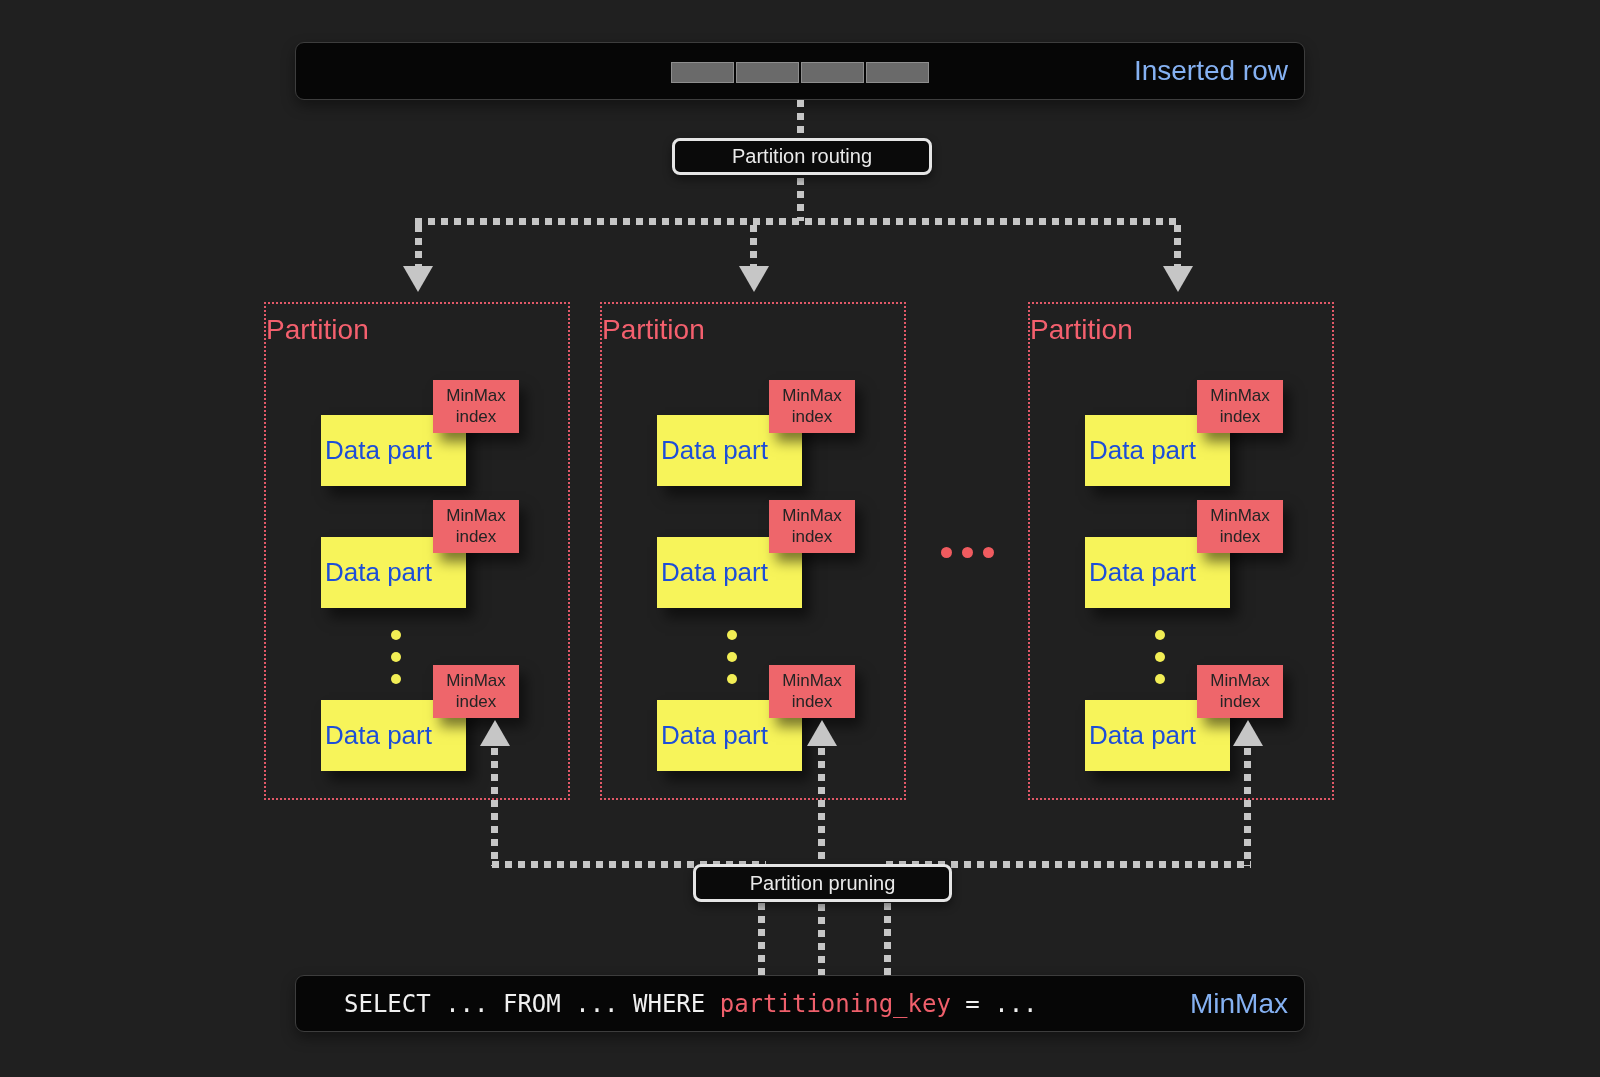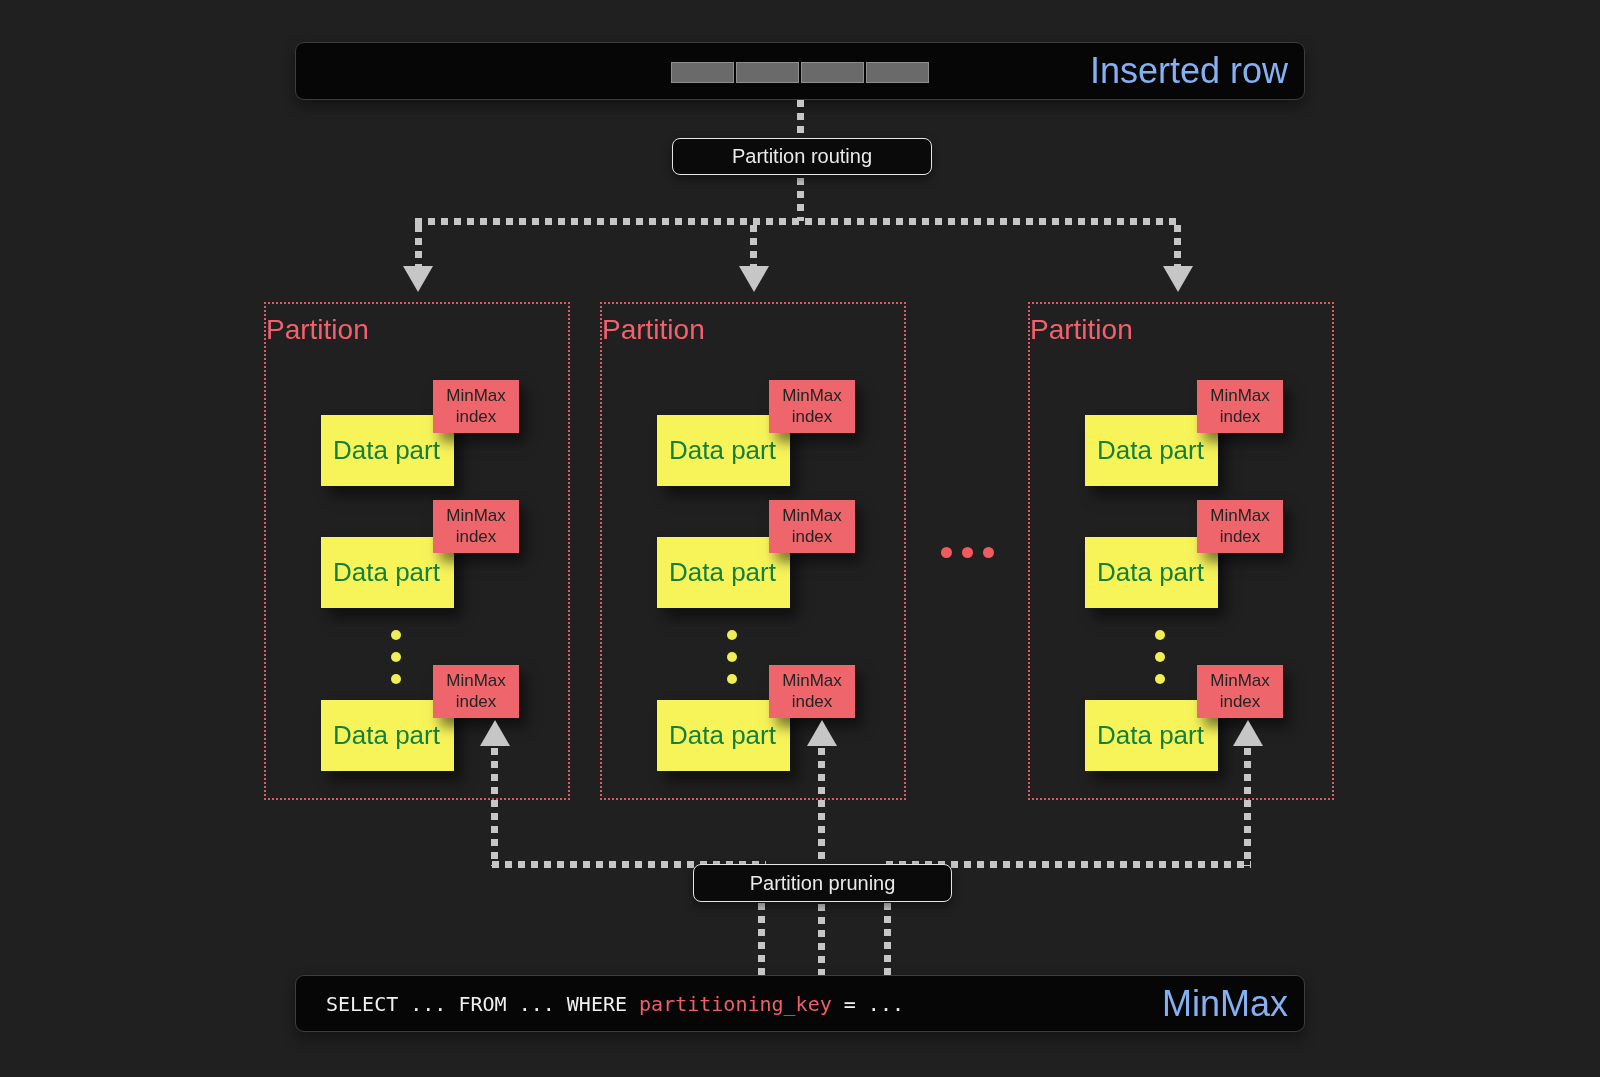--- a/index.html
+++ b/index.html
@@ -5,32 +5,32 @@
   html,body{margin:0;padding:0;background:#202020;}
   #stage{position:relative;width:1600px;height:1077px;background:#202020;overflow:hidden;
          font-family:"Liberation Sans",sans-serif;}
 
   
   .bar{position:absolute;left:295px;width:1010px;background:#060606;border:1px solid #3d3d3d;
        border-radius:9px;box-sizing:border-box;box-shadow:0 6px 14px rgba(0,0,0,.4);}
   #inserted-bar{top:42px;height:58px;}
   #query-bar{top:975px;height:57px;display:flex;align-items:center;}
   .bar-label{position:absolute;right:16px;top:50%;transform:translateY(-50%);
-             color:#85b1f2;font-size:36px;white-space:nowrap;}
+             color:#85b1f2;font-size:28px;white-space:nowrap;}
   .cells{position:absolute;left:375px;top:19px;display:flex;gap:2px;}
   .cell{width:63px;height:21px;background:#6a6a6a;border:1px solid #8e8e8e;box-sizing:border-box;}
 
   
-  .code{padding-left:30px;font-family:"DejaVu Sans Mono","Liberation Mono",monospace;
-        font-size:20px;white-space:pre;}
+  .code{padding-left:48px;font-family:"DejaVu Sans Mono","Liberation Mono",monospace;
+        font-size:24px;white-space:pre;}
   .code-plain{color:#f0f0f0;}
   .code-keyword{color:#ef5f6b;}
 
   
-  .pill{position:absolute;background:#0a0a0a;border:1px solid #e5e5e5;border-radius:8px;
+  .pill{position:absolute;background:#0a0a0a;border:3px solid #e5e5e5;border-radius:8px;
         color:#eaeaea;font-size:20px;display:flex;align-items:center;justify-content:center;
         box-shadow:0 4px 10px rgba(0,0,0,.45);z-index:6;box-sizing:border-box;}
   #routing-pill{left:672px;top:138px;width:260px;height:37px;}
   #pruning-pill{left:693px;top:864px;width:259px;height:38px;}
 
   
   .vdot{position:absolute;width:7px;z-index:5;
         background-image:repeating-linear-gradient(to bottom,#c6c6c6 0 7px,transparent 7px 13px);}
   .hdot{position:absolute;height:7px;z-index:5;
         background-image:repeating-linear-gradient(to right,#c6c6c6 0 7px,transparent 7px 13px);}
@@ -39,22 +39,22 @@
         border-top:26px solid #c6c6c6;}
   .arrow-up{position:absolute;width:0;height:0;z-index:5;
         border-left:15px solid transparent;border-right:15px solid transparent;
         border-bottom:26px solid #c6c6c6;}
 
   
   .partition{position:absolute;top:302px;width:306px;height:498px;border:2px dotted #e15968;
              box-sizing:border-box;z-index:2;}
   .partition-title{position:absolute;top:10px;left:0;width:100%;
                    color:#f4606e;font-size:28px;}
-  .data-part{position:absolute;left:55px;width:133px;height:71px;background:#f7f45a;
-             color:#15803d;font-size:26px;display:flex;align-items:center;padding-left:12px;
+  .data-part{position:absolute;left:55px;width:145px;height:71px;background:#f7f45a;
+             color:#1d4ed8;font-size:26px;display:flex;align-items:center;padding-left:4px;
              box-sizing:border-box;box-shadow:8px 10px 12px rgba(0,0,0,.5);z-index:2;}
   .minmax{position:absolute;left:167px;width:86px;height:53px;background:#ee666b;
           color:#242424;font-size:17px;line-height:1.18;text-align:center;display:flex;
           align-items:center;justify-content:center;box-shadow:7px 9px 12px rgba(0,0,0,.5);z-index:3;}
   .ydots{position:absolute;left:125px;top:326px;display:flex;flex-direction:column;gap:12px;}
   .ydot{width:10px;height:10px;border-radius:50%;background:#f2ee55;}
 
   
   .rdots{position:absolute;left:941px;top:547px;display:flex;gap:10px;z-index:2;}
   .rdot{width:11px;height:11px;border-radius:50%;background:#f05b5f;}

